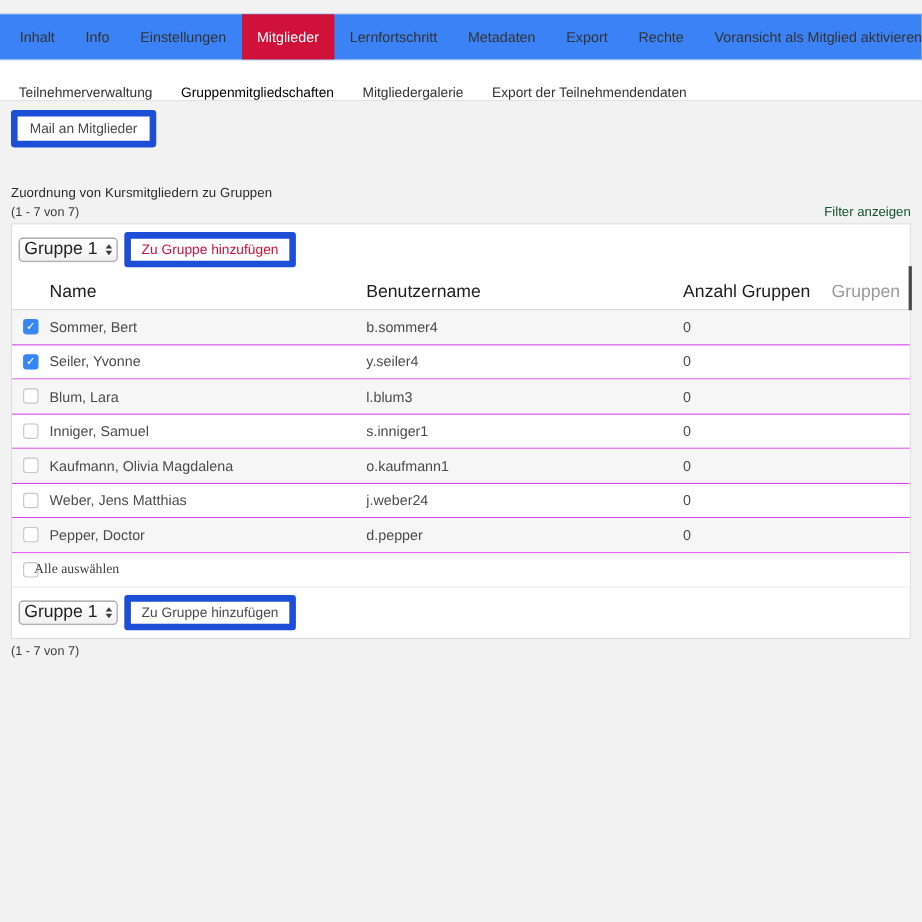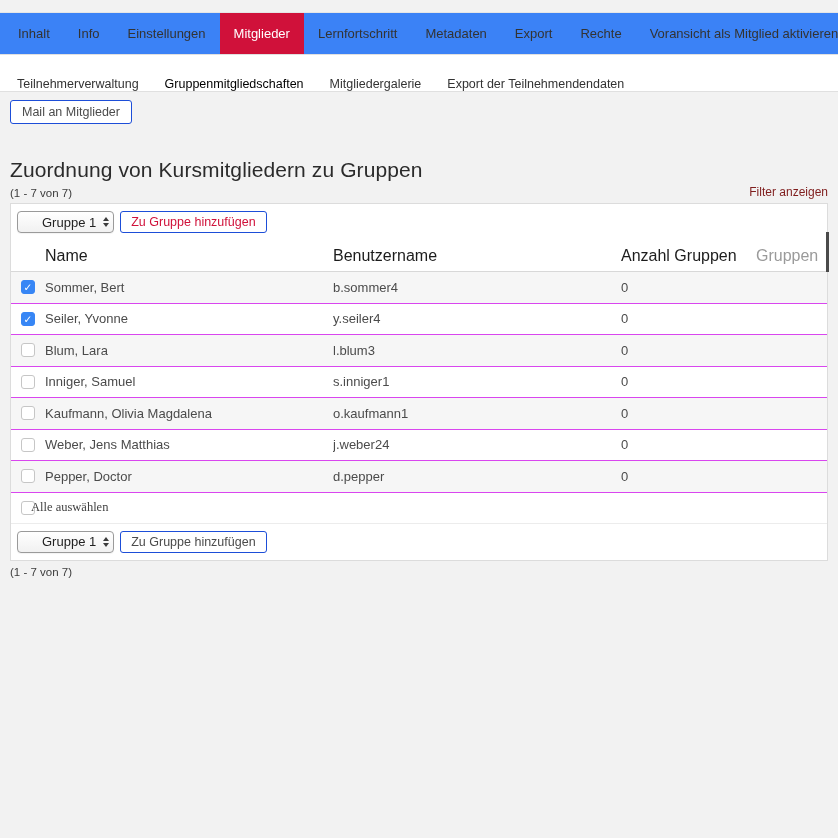--- a/index.html
+++ b/index.html
@@ -27,48 +27,48 @@
     background:#fff; height:37px; border-bottom:1px solid #e0e0e0;
     display:flex; align-items:flex-end; padding-left:4px;
   }
   .subtab {
     padding:0 13px; color:#333; font-size:12.5px; cursor:pointer; white-space:nowrap;
   }
   .subtab.active { color:#000000; }
   
   .content { padding:8px 10px 0 10px; }
   .btn {
-    display:inline-block; background:#fff; border:1px solid #1d4ed8;
+    display:inline-block; background:#fff; border:6px solid #1d4ed8;
     border-radius:3px; padding:4px 11px; font-size:12.5px; color:#4b4b4b;
     cursor:pointer; font-family:inherit;
   }
   .btn.red-label { color:#d0113a; }
   .mail-btn { margin-bottom:0; }
   .section-title {
-    margin-top:34px; font-size:21px; font-weight:500; color:#2b2b2b;
+    margin-top:34px; font-size:12px; font-weight:500; color:#2b2b2b;
     letter-spacing:0.1px;
   }
   .range-row {
     display:flex; justify-content:space-between; align-items:flex-end;
     margin-top:3px; margin-bottom:4px;
   }
   .range-text { font-size:11.5px; color:#3c3c3c; }
-  .filter-link { font-size:12px; color:#7f1d1d; cursor:pointer; }
+  .filter-link { font-size:12px; color:#14532d; cursor:pointer; }
   
   .panel {
     background:#fff; border:1px solid #dcdcdc; position:relative;
   }
   .panel-controls { padding:7px 6px; display:flex; align-items:center; gap:6px; }
   
   .select {
     display:inline-flex; align-items:center; justify-content:space-between;
-    min-width:72px; height:22px; padding:0 4px 0 24px;
+    min-width:72px; height:22px; padding:0 4px 0 4px;
     border:1px solid #9a9a9a; border-radius:4px;
     background:linear-gradient(#ffffff,#f1f1f1);
-    font-size:13px; color:#222; cursor:pointer;
+    font-size:16px; color:#222; cursor:pointer;
     box-shadow:0 1px 1px rgba(0,0,0,0.05);
   }
   .stepper { display:flex; flex-direction:column; align-items:center; margin-left:7px; gap:2px; }
   .stepper i { width:0; height:0; border-left:3.5px solid transparent; border-right:3.5px solid transparent; display:block; }
   .stepper .up { border-bottom:4px solid #3c3c3c; }
   .stepper .down { border-top:4px solid #3c3c3c; }
   .small-btn { padding:3px 10px; font-size:12.5px; }
   
   .thead, .trow, .selall-row {
     display:grid;

